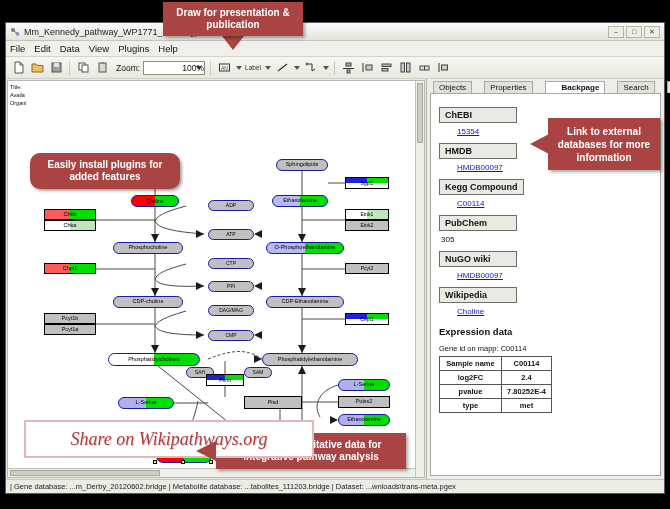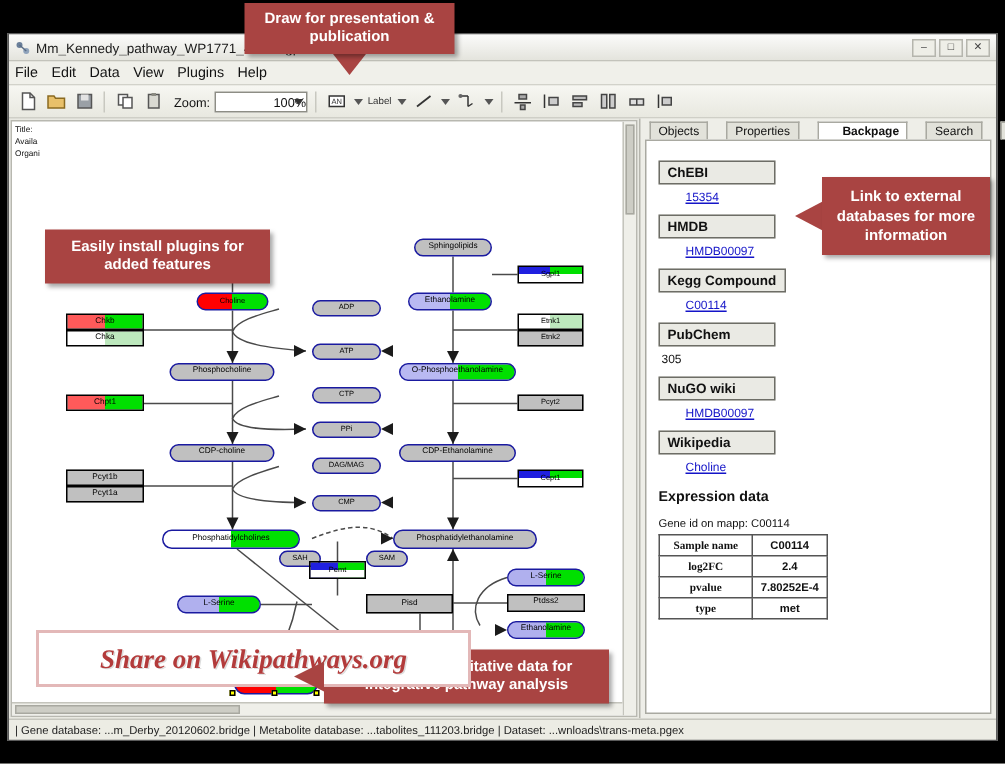--- a/index.html
+++ b/index.html
@@ -82,21 +82,21 @@
     padding:2px 5px; margin-top:7px;
   }
   .dblink { display:block; font-size:8px; color:#1414c8; 
       margin:4px 0 0 18px; }
   .dbplain { display:block; font-size:8px; color:#111; margin:4px 0 0 2px; }
   .exprhead { font-size:9.5px; font-weight:bold; color:#111; margin-top:10px; }
   .geneid { font-size:7.5px; color:#111; margin-top:7px; }
   table.expr { border-collapse:collapse; margin-top:3px; }
   table.expr td { border:1px solid #555; font-size:7.5px; text-align:center;
       padding:2px 4px; color:#111; background:#fff; font-weight:bold;}
-  table.expr td.k { width:62px;font-family:Liberation Serif, serif; }
+  table.expr td.k { width:62px; }
   table.expr td.v { width:50px; }
   
   .statusbar { height:14px; background:#ececE4; border-top:1px solid #c6c6be;
       display:flex; align-items:center; font-size:7.5px; color:#222; padding:0 4px; }
   
   .node { position:absolute; font-size:6px; color:#000;
       display:flex; align-items:center; justify-content:center;
       text-align:center; line-height:1; white-space:nowrap; overflow:hidden;}
   .metab { border:1px solid #1a1aa0; border-radius:9px; background:#c9c9c9; }
   .gene { border:1px solid #000; background:#c0c0c0; }
@@ -109,21 +109,21 @@
   
   .callout { position:absolute; background:#a94442; color:#fff;
       font-weight:bold; text-align:center; z-index:50;
       display:flex; align-items:center; justify-content:center;
       box-shadow:2px 2px 3px rgba(0,0,0,.35); padding:3px 6px; }
   .cal-arrow { position:absolute; z-index:49; width:0;height:0; }
   .wikibox { position:absolute; z-index:50; background:#fff;
       border:2px solid #e3b8b8; display:flex; align-items:center;
       justify-content:center; }
   .wikitxt { font-family:"Liberation Serif", serif; font-style:italic;
-      font-weight:bold; font-size:18px; color:#b33b3b;
+      font-weight:normal; font-size:18px; color:#b33b3b;
       text-shadow:1px 1px 0 #ddd; }
   .scrollv { position:absolute; right:0; top:0; bottom:0; width:9px;
       background:#efefe9; border-left:1px solid #c4c4bc; }
   .scrollv .thumb { position:absolute; left:1px; right:1px; top:2px; height:60px;
       background:#cdcdc5; border:1px solid #a8a8a0; }
   .scrollh { position:absolute; left:0; right:9px; bottom:0; height:9px;
       background:#efefe9; border-top:1px solid #c4c4bc; }
   .scrollh .thumb { position:absolute; top:1px; bottom:1px; left:2px; width:150px;
       background:#cdcdc5; border:1px solid #a8a8a0; }
 </style>
@@ -439,21 +439,21 @@
           <div class="handle" style="left: 145px; top: 365px;"></div>
           <div class="handle" style="left: 173px; top: 365px;"></div>
           <div class="handle" style="left: 201px; top: 365px;"></div>
           <div class="handle" style="left: 145px; top: 372px;"></div>
           <div class="handle" style="left: 201px; top: 372px;"></div>
           <div class="handle" style="left: 145px; top: 379px;"></div>
           <div class="handle" style="left: 173px; top: 379px;"></div>
           <div class="handle" style="left: 201px; top: 379px;"></div>
         </div>
 
-      <div class="callout" style="left:22px; top:72px; width:150px; height:36px; font-size:10px; line-height:12px;">
+      <div class="callout" style="left:22px; top:72px; width:150px; height:36px; font-size:10px; line-height:12px;border-radius:10px;">
         <span>Easily install plugins for added features</span>
       </div>
 
       <div class="callout" style="left:208px; top:352px; width:190px; height:36px; font-size:10px; line-height:12px;">
         <span>Visualize quantitative data  for integrative pathway analysis</span>
       </div>
       <div class="cal-arrow" style="left:188px; top:360px; border-top:10px solid transparent;border-bottom:10px solid transparent;border-right:20px solid #a94442; z-index:51;"></div>
 
       <div class="wikibox" style="left:16px; top:339px; width:290px; height:38px;">
         <span class="wikitxt">Share on Wikipathways.org</span>

